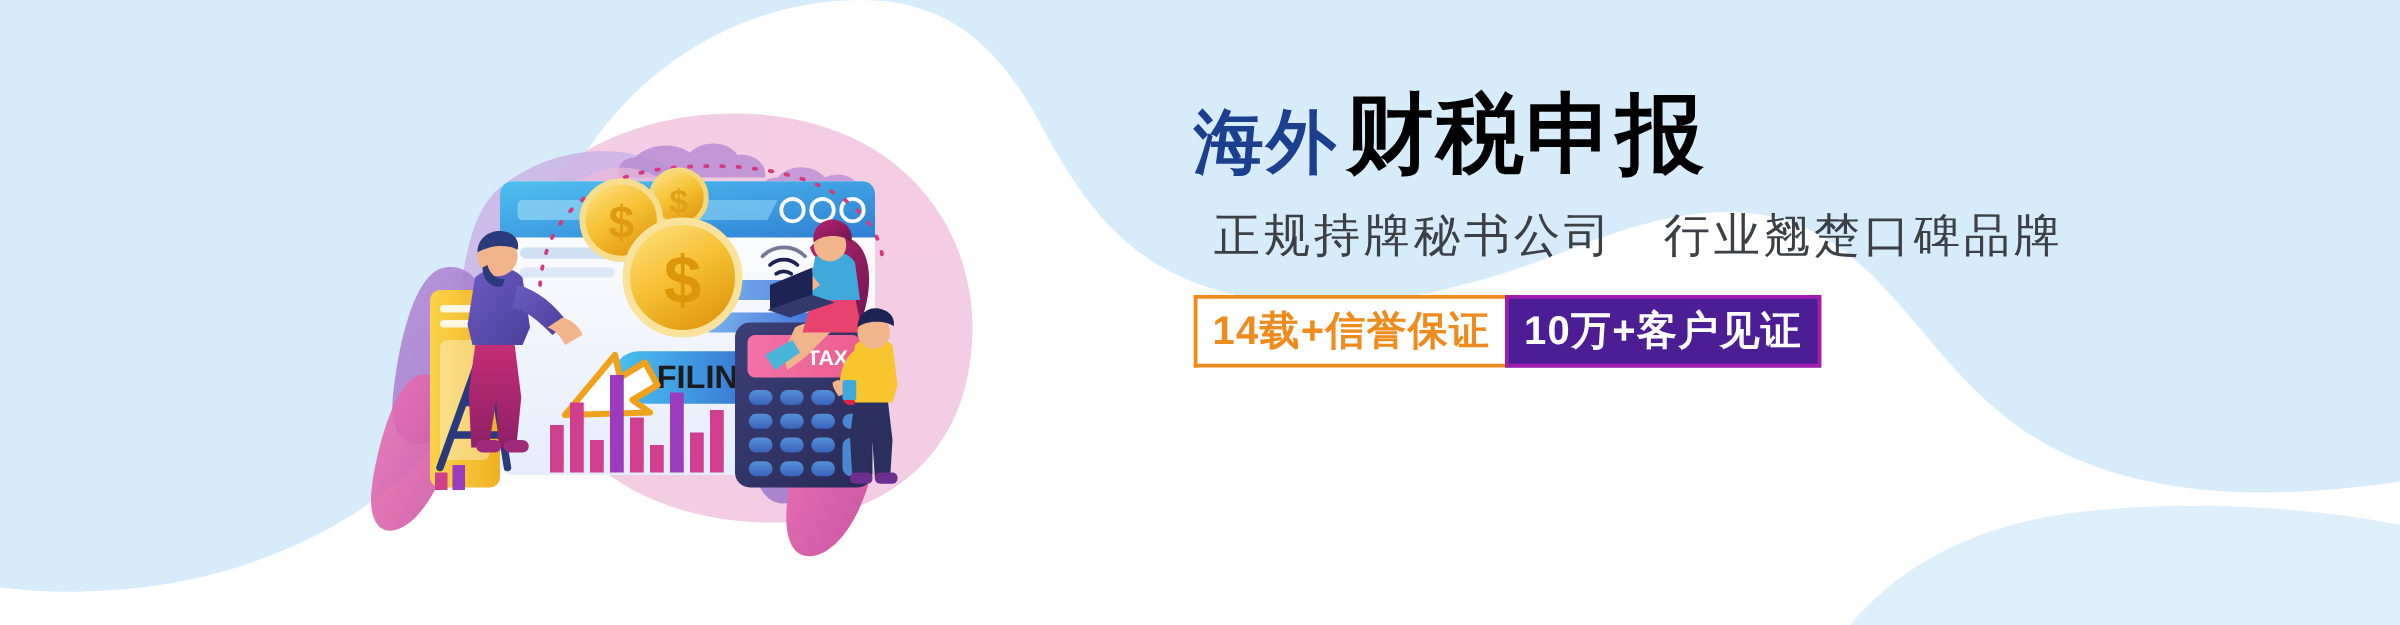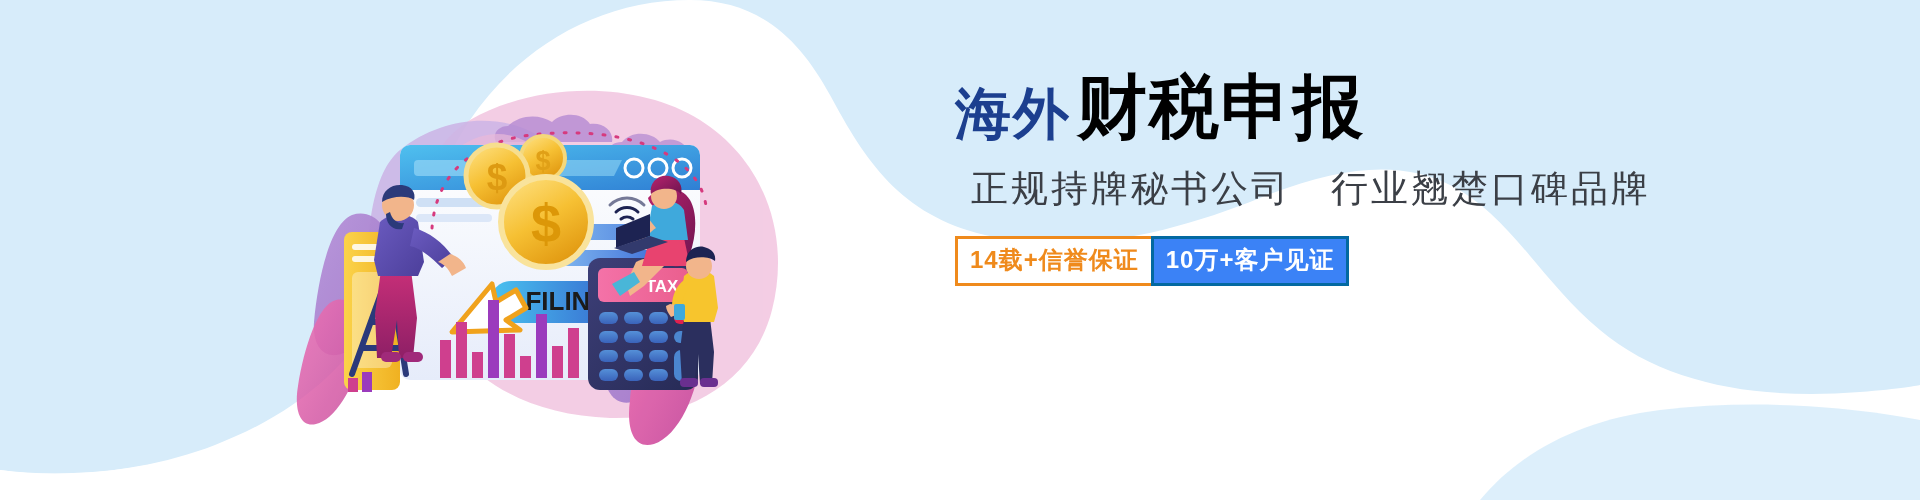--- a/index.html
+++ b/index.html
@@ -22,29 +22,29 @@
     letter-spacing:2px;white-space:nowrap;
   }
   #headline .big{font-size:56px;color:#1c3f8f;}
   #headline .big2{font-size:70px;color:#000000;margin-left:6px;}
   #subline{
     margin-top:22px;font-size:37px;color:#3b3f46;letter-spacing:3px;
     white-space:nowrap;font-weight:400;margin-left:16px;
   }
   #badges{margin-top:22px;display:flex;align-items:stretch;}
   .badge{
-    font-size:24px;font-weight:bold;line-height:1;
+    font-size:32px;font-weight:bold;line-height:1;
     padding:9px 12px 11px 12px;white-space:nowrap;letter-spacing:1px;
     display:flex;align-items:center;
   }
   .badge-outline{
     color:#ef8a1c;background:#ffffff;border:3px solid #ef8a1c;border-right:none;
   }
   .badge-solid{
-    color:#ffffff;background:#3b82f6;border:3px solid #0369a1;
+    color:#ffffff;background:#4c1d95;border:3px solid #a21caf;
   }
 </style>
 </head>
 <body>
 
 <div id="banner">
 
   <svg class="layer" viewBox="0 0 1920 500" width="1920" height="500">
     <rect x="0" y="0" width="1920" height="500" fill="#d7ecfa"></rect>
 

